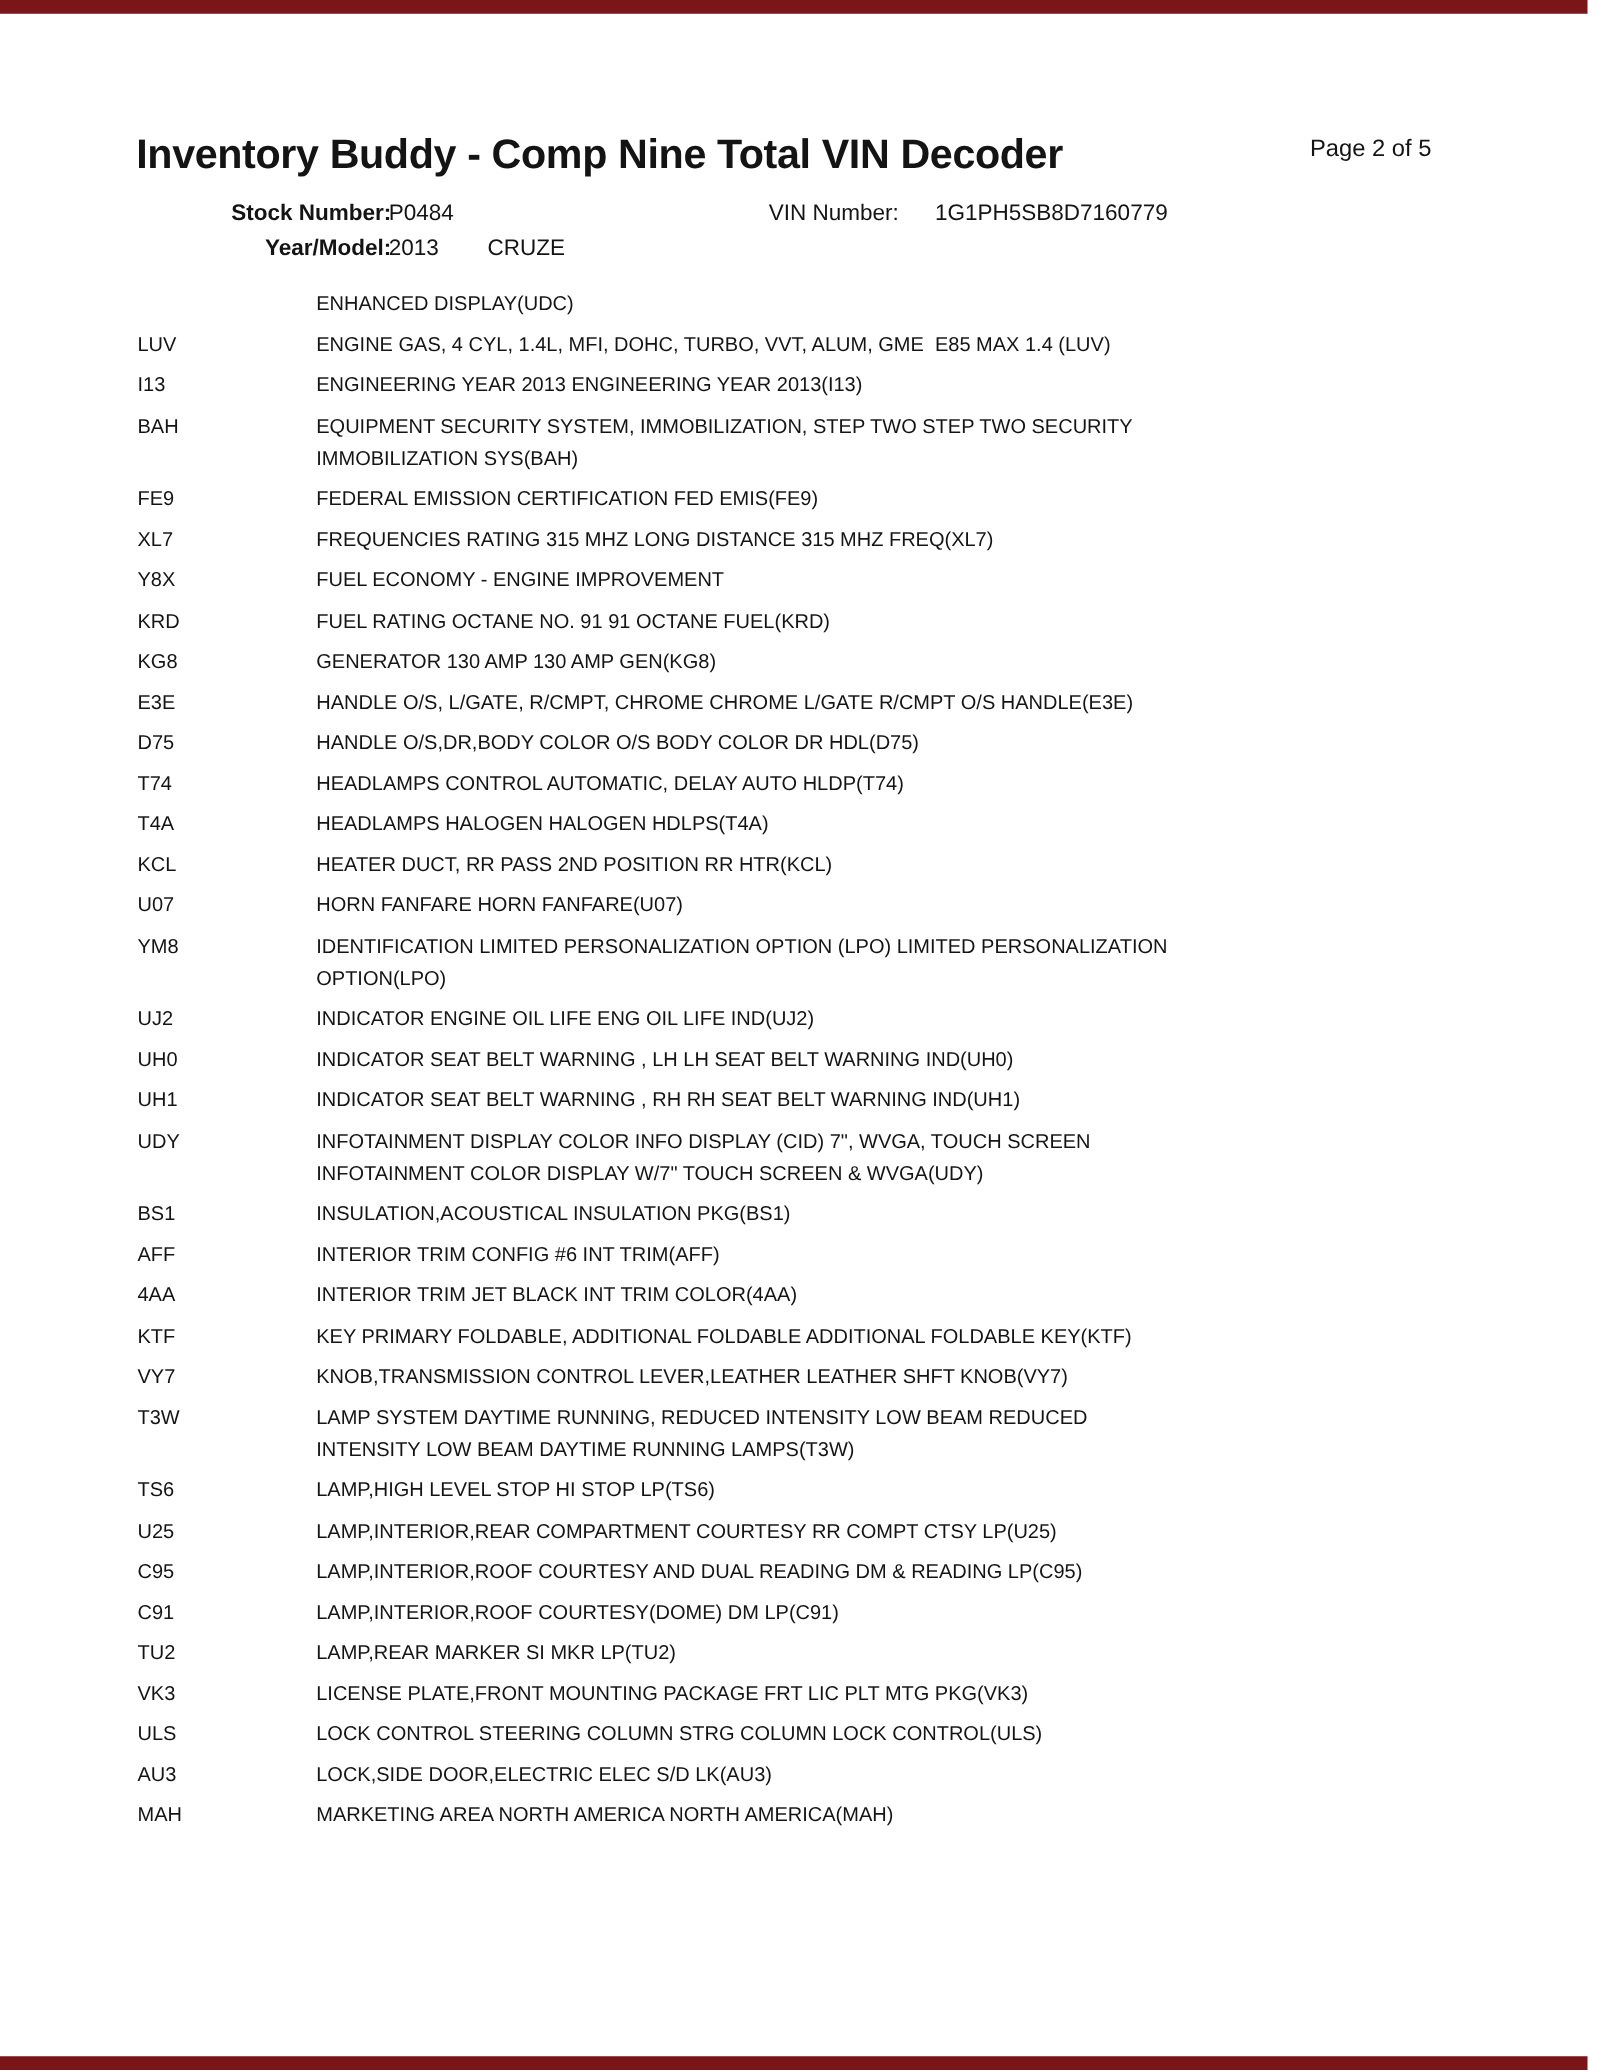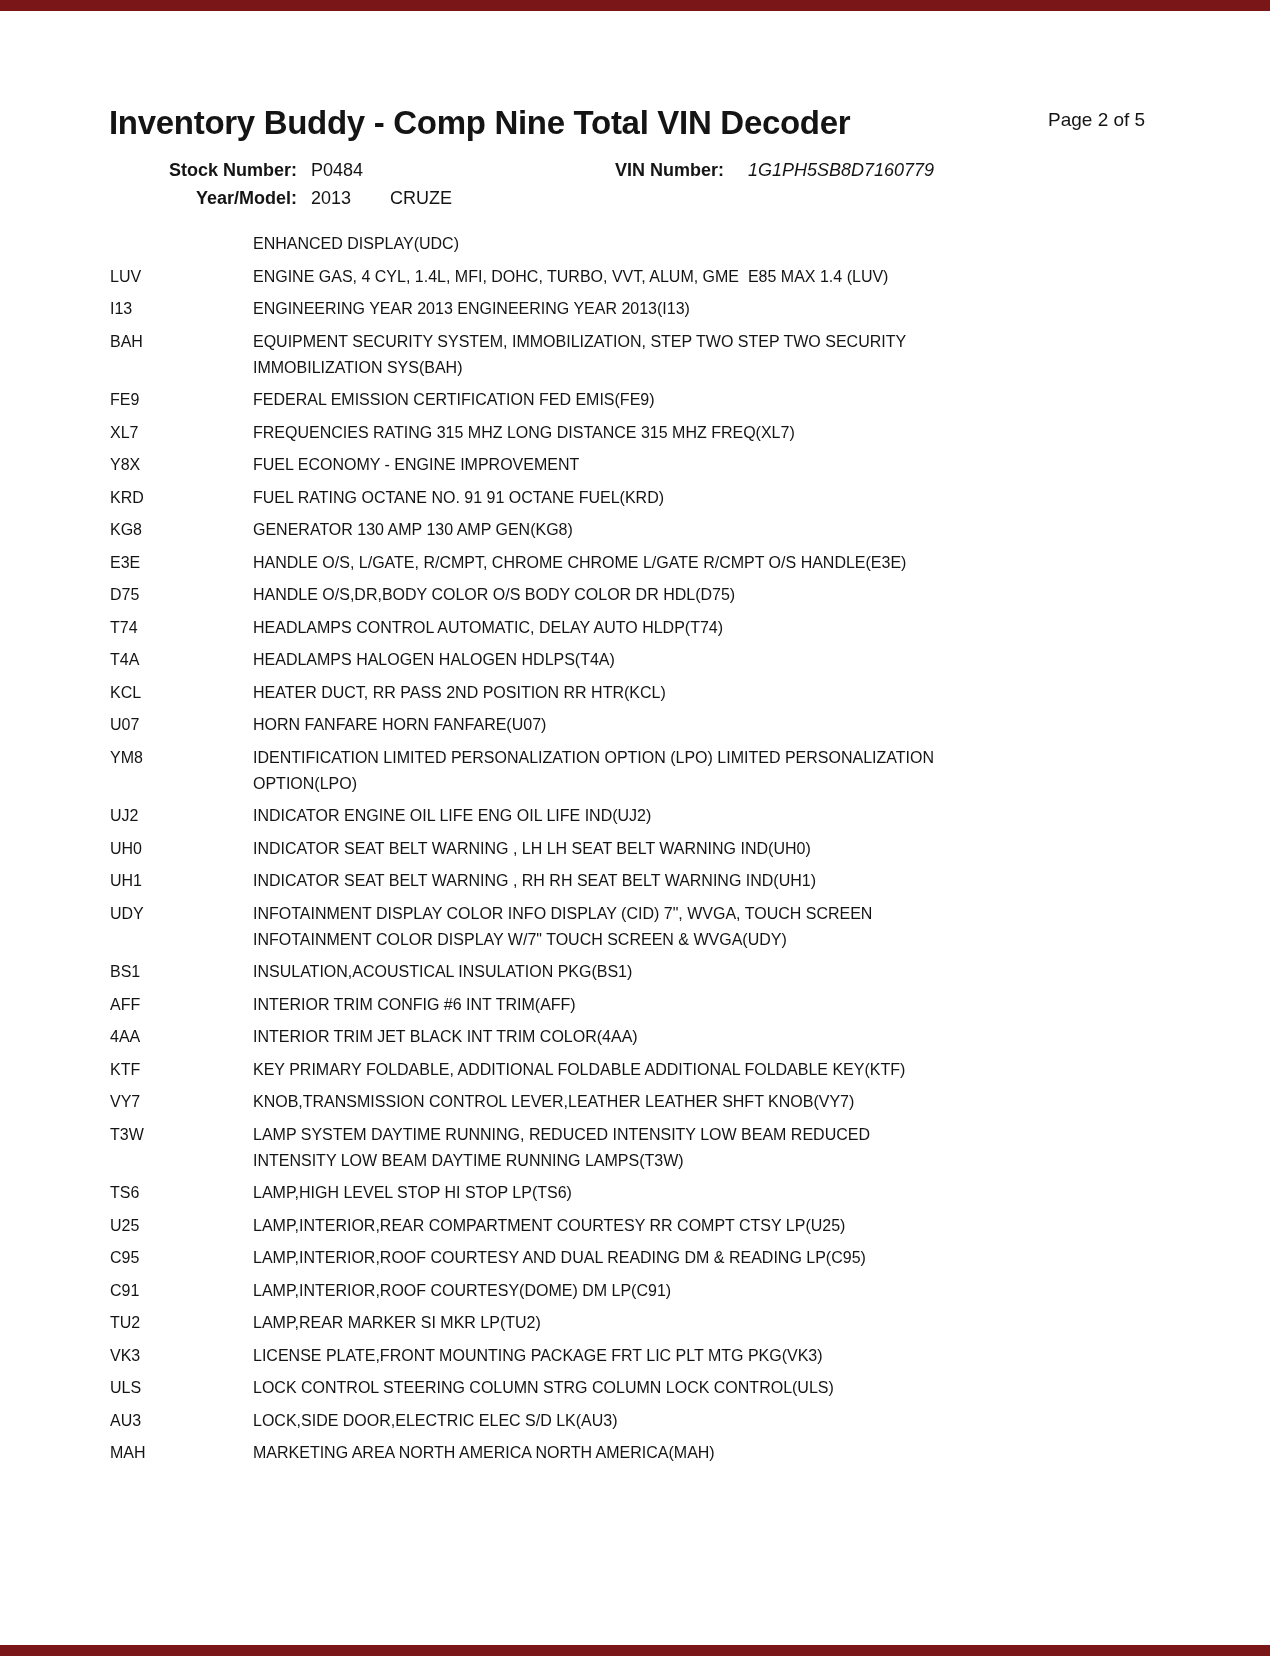--- a/index.html
+++ b/index.html
@@ -24,31 +24,31 @@
   .title {
     position: absolute; left: 109px; top: 104px;
     font-size: 33px; font-weight: 700; letter-spacing: -0.3px;
     white-space: nowrap; margin: 0;
   }
   .page-num {
     position: absolute; left: 1048px; top: 109px;
     font-size: 19px; white-space: nowrap;
   }
   .hlabel {
-    position: absolute; left: 0; width: 297px; text-align: right;
+    position: absolute; left: 16px; width: 297px; text-align: right;
     font-size: 18px; font-weight: 700; white-space: nowrap;
   }
   .hval {
     position: absolute; font-size: 18px; white-space: nowrap;
   }
   .row1 { top: 160px; }
   .row2 { top: 188px; }
   .stock-value  { left: 311px; }
-  .vin-label    { position: absolute; left: 615px; font-size: 18px; font-weight: 700; white-space: nowrap; }
-  .vin-value    { left: 748px; font-style: italic; }
+  .vin-label    { position: absolute; left: 615px; font-size: 18px; font-weight: 400; white-space: nowrap; }
+  .vin-value    { left: 748px; }
   .year-value   { left: 311px; }
   .model-value  { left: 390px; }
   .options {
     position: absolute; left: 110px; top: 231px; width: 1120px;
   }
   .opt-row {
     display: flex; align-items: flex-start;
     margin-bottom: 6.5px;
     font-size: 16px; line-height: 26px;
   }

